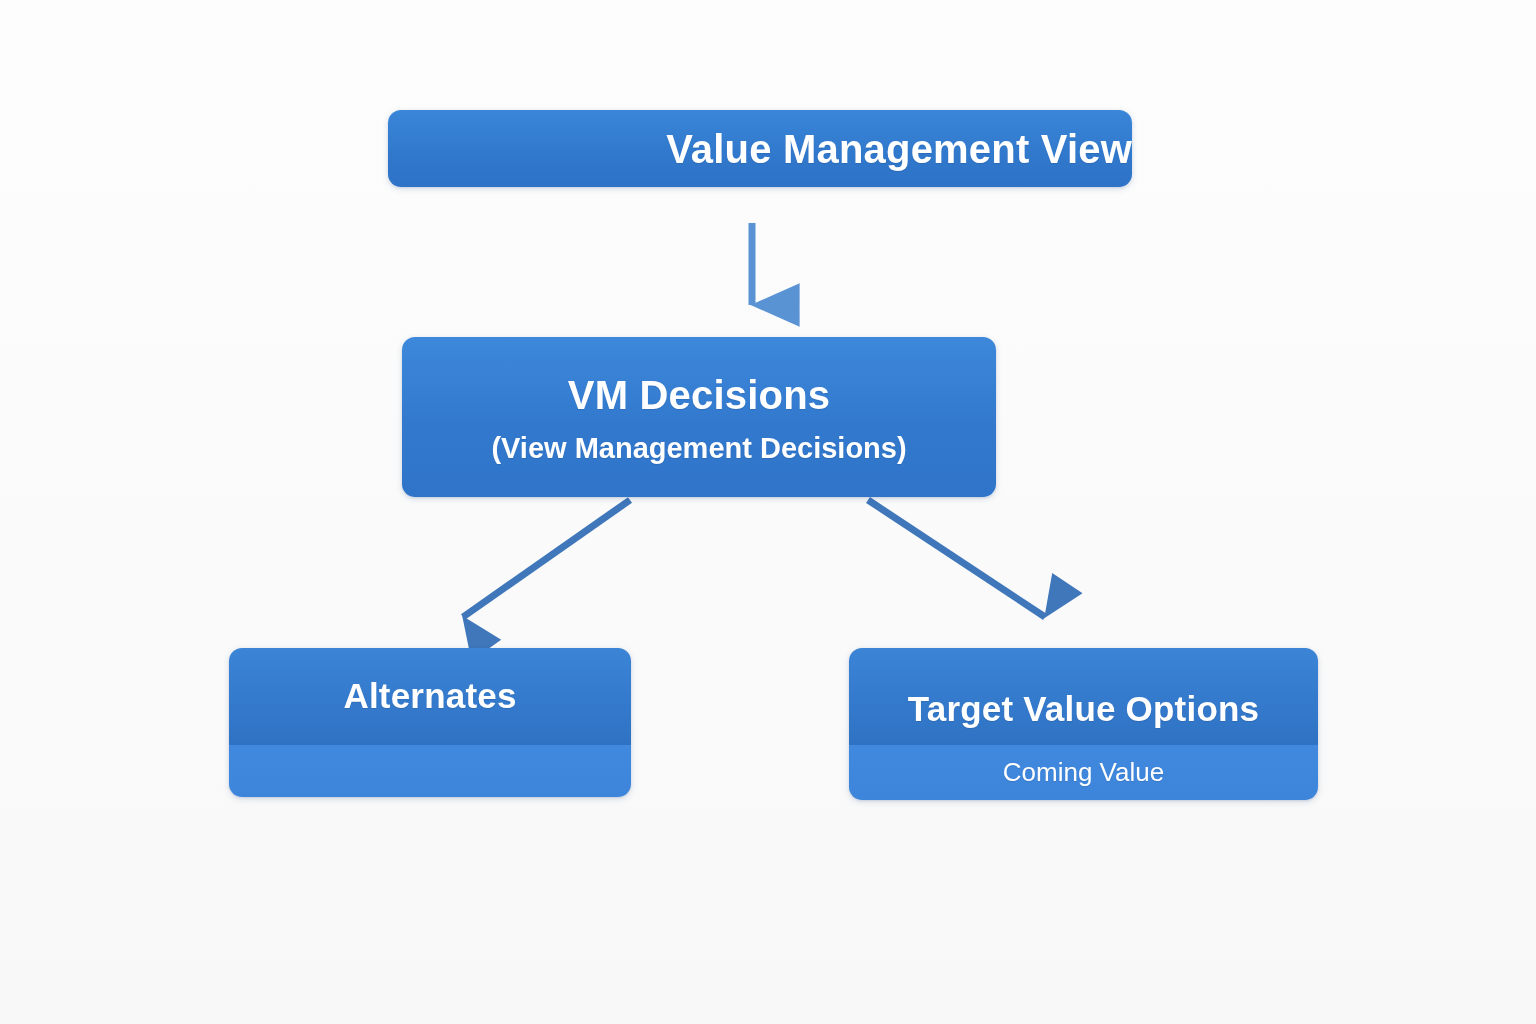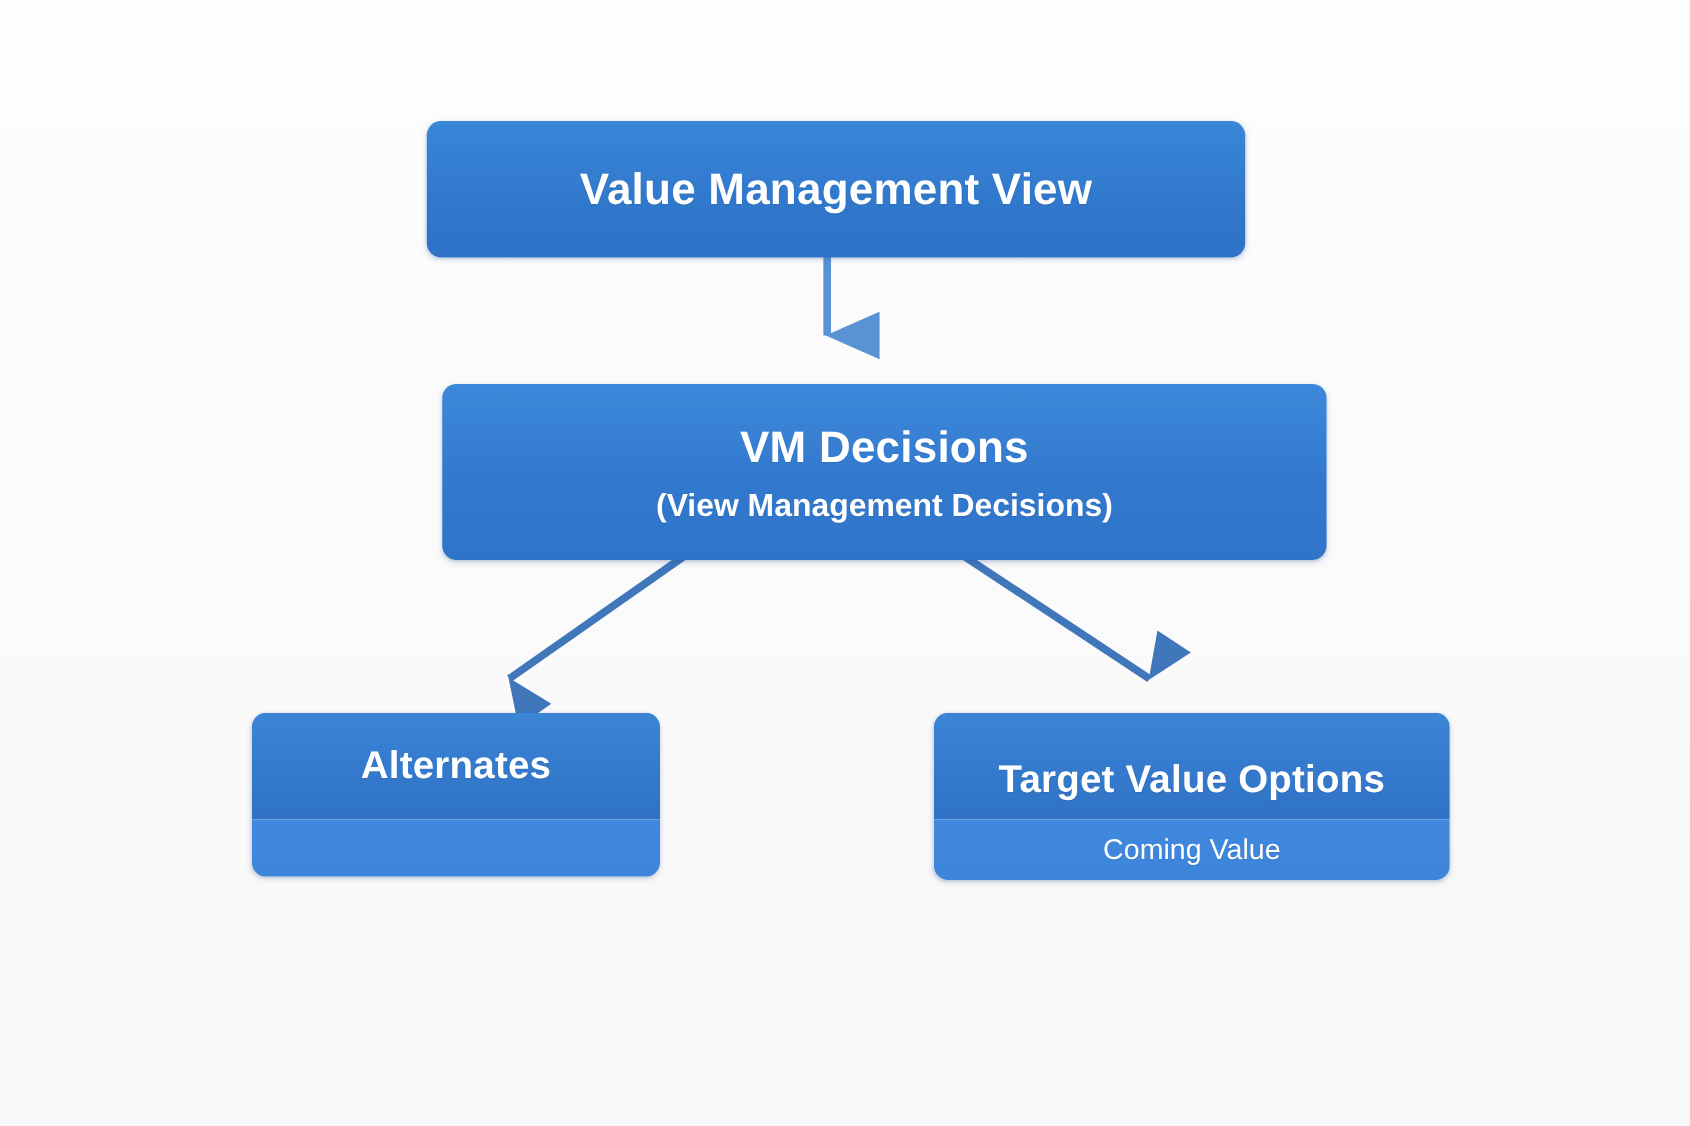--- a/index.html
+++ b/index.html
@@ -45,34 +45,34 @@
   .node .subtitle {
     line-height: 1.1;
     text-shadow: 0 1px 1px rgba(0,0,0,0.10);
   }
 
   
   #node-root {
     left: 388px;
     top: 110px;
     width: 744px;
-    height: 124px;
+    height: 77px;
     background: linear-gradient(180deg, #3a86d8 0%, #3179cd 55%, #2d72c6 100%);
+    align-items: flex-end;
   }
   #node-root .title { font-size: 40px; }
 
   
   #node-vm {
     left: 402px;
     top: 337px;
-    width: 804px;
+    width: 594px;
     height: 160px;
     background: linear-gradient(180deg, #3d88da 0%, #3279ce 55%, #2f74c8 100%);
     padding-top: 4px;
-    margin-top: 12px;
   }
   #node-vm .title { font-size: 40px; }
   #node-vm .subtitle {
     font-size: 29px;
     font-weight: bold;
     margin-top: 17px;
   }
 
   
   .split {
@@ -92,21 +92,21 @@
     display: flex;
     align-items: center;
     justify-content: center;
     background: linear-gradient(180deg, #4189de 0%, #3d85db 100%);
   }
 
   
   #node-alternates {
     left: 229px;
     top: 648px;
-    width: 371px;
+    width: 402px;
     height: 149px;
   }
   #node-alternates .band-top { height: 97px; }
   #node-alternates .title { font-size: 35px; }
 
   
   #node-target {
     left: 849px;
     top: 648px;
     width: 469px;

